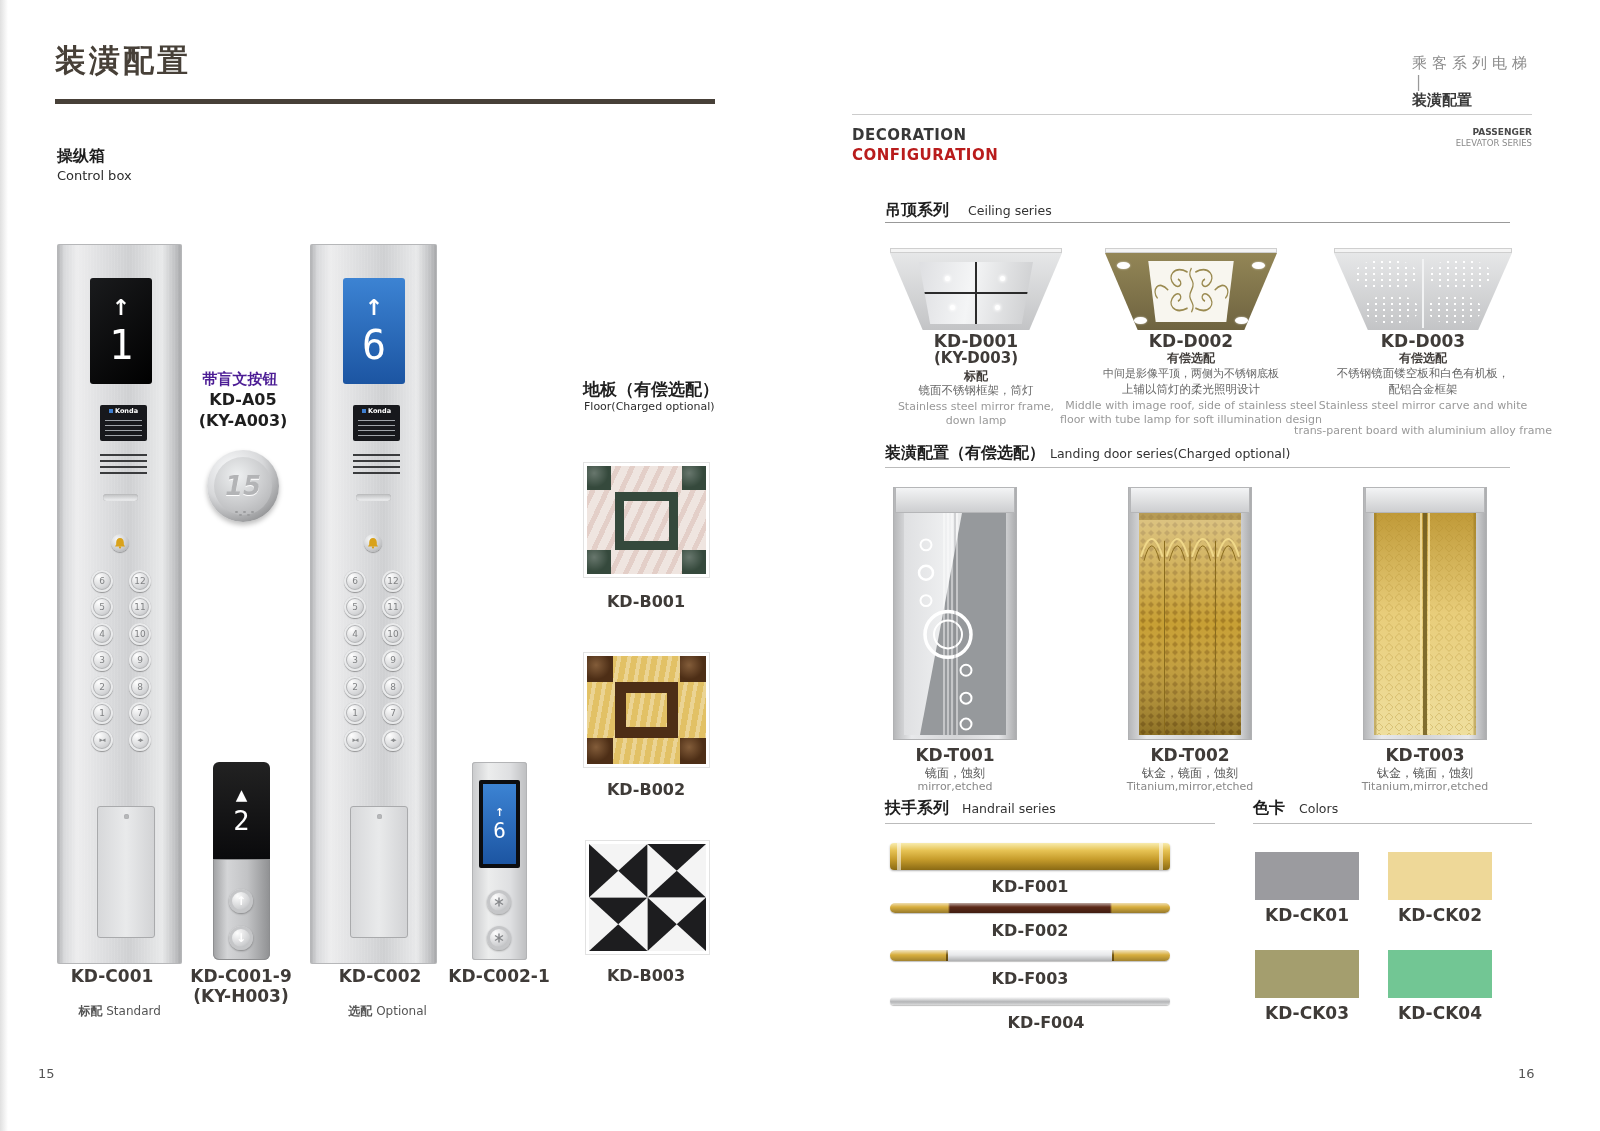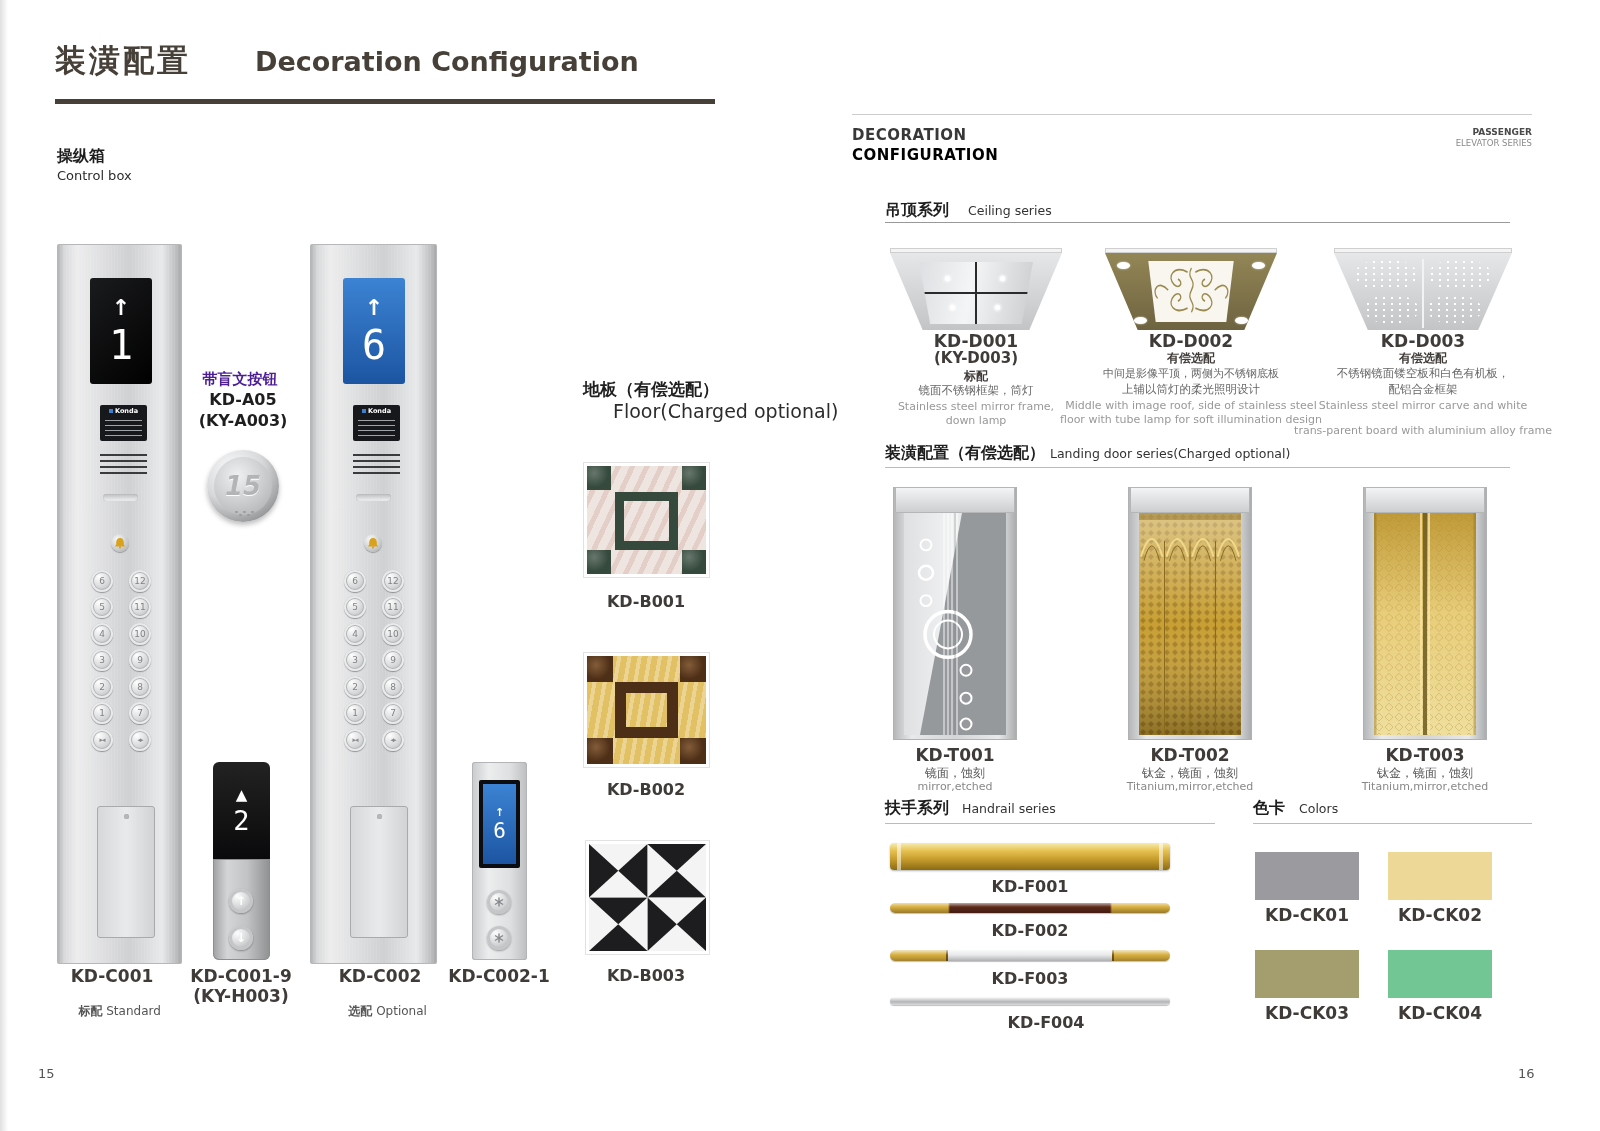--- a/index.html
+++ b/index.html
@@ -135,21 +135,20 @@
 
   .swatch{position:absolute;width:104px;height:48px;}
 </style>
 </head>
 <body>
 
 <div class="canvas">
   <div class="edge"></div>
 
   <div class="t b" style="left:55px;top:40px;font-size:31px;color:#474038;letter-spacing:3px;">装潢配置</div>
-  <div class="t b" style="left:255px;top:46px;font-size:27px;color:#474038;">Decoration Configuration</div>
   <div class="rule" style="left:55px;top:99px;width:660px;height:5px;"></div>
 
   <div class="t b" style="left:57px;top:146px;font-size:16px;color:#1e1e1e;">操纵箱</div>
   <div class="t" style="left:57px;top:168px;font-size:13px;color:#2c2c2c;">Control box</div>
 
   <div class="cpanel" style="left:57px;top:244px;width:125px;height:720px;">
     <div class="cdisplay dark">
       <div class="disp-arrow">↑</div>
       <div class="disp-num">1</div>
     </div>
@@ -329,21 +328,21 @@
   </div>
   <div class="t b c" style="left:241px;top:966px;font-size:17px;">KD-C001-9</div>
   <div class="t b c" style="left:241px;top:986px;font-size:17px;">(KY-H003)</div>
   <div class="t b c" style="left:380px;top:966px;font-size:17px;">KD-C002</div>
   <div class="t c" style="left:380px;top:989px;font-size:12px;color:#555;text-align:right;">
     <span class="b">选配</span> <span>Optional</span>
   </div>
   <div class="t b c" style="left:499px;top:966px;font-size:17px;">KD-C002-1</div>
 
   <div class="t b" style="left:583px;top:378px;font-size:17px;color:#1e1e1e;">地板（有偿选配）</div>
-  <div class="t" style="left:613px;top:400px;font-size:19px;color:#2c2c2c;">Floor(Charged optional)</div>
+  <div class="t" style="left:584px;top:400px;font-size:11px;color:#2c2c2c;">Floor(Charged optional)</div>
 
   <div class="tile" style="left:583px;top:462px;width:127px;height:116px;">
     <div class="tile-in">
       <div class="b1-bg"></div>
       <div class="b1-corner" style="left:0;top:0;"></div>
       <div class="b1-corner" style="right:0;top:0;"></div>
       <div class="b1-corner" style="left:0;bottom:0;"></div>
       <div class="b1-corner" style="right:0;bottom:0;"></div>
       <div class="b1-ring"></div>
     </div>
@@ -378,23 +377,28 @@
       <g stroke="#bbb" stroke-width="0.6">
           <line x1="60" y1="0" x2="60" y2="110"></line>
           <line x1="0" y1="55" x2="120" y2="55"></line>
         </g>
     </svg>
   </div>
   <div class="t b c" style="left:646px;top:966px;font-size:16px;">KD-B003</div>
 
   <div class="t" style="left:38px;top:1066px;font-size:13px;color:#555;">15</div>
 
+  <div class="t" style="right:68px;top:36px;font-size:15px;">
+    <span style="color:#8c8c8c;letter-spacing:5px;">乘客系列电梯</span>
+    <span style="color:#999;margin:0 4px;">|</span>
+    <span class="b" style="color:#383838;">装潢配置</span>
+  </div>
   <div class="hline" style="left:852px;top:114px;width:680px;background:#ccc;"></div>
   <div class="t b" style="left:852px;top:126px;font-size:15px;color:#383838;letter-spacing:.5px;">DECORATION</div>
-  <div class="t b" style="left:852px;top:146px;font-size:15px;color:#000000;letter-spacing:.5px;">CONFIGURATION</div>
+  <div class="t b" style="left:852px;top:146px;font-size:15px;color:#b91c1c;letter-spacing:.5px;">CONFIGURATION</div>
   <div class="t b" style="right:68px;top:127px;font-size:9px;color:#4a4a4a;text-align:right;">PASSENGER</div>
   <div class="t" style="right:68px;top:138px;font-size:8.5px;color:#8a8a8a;text-align:right;">ELEVATOR SERIES</div>
 
   <div class="t b" style="left:885px;top:200px;font-size:16px;color:#1e1e1e;">吊顶系列</div>
   <div class="t" style="left:968px;top:203px;font-size:12.5px;color:#333;">Ceiling series</div>
   <div class="hline" style="left:885px;top:222px;width:625px;background:#999;"></div>
 
   <div class="ceil" style="left:890px;width:172px;top:248px;">
     <div class="ceil-top"></div>
     <div class="ceil-body silver">

